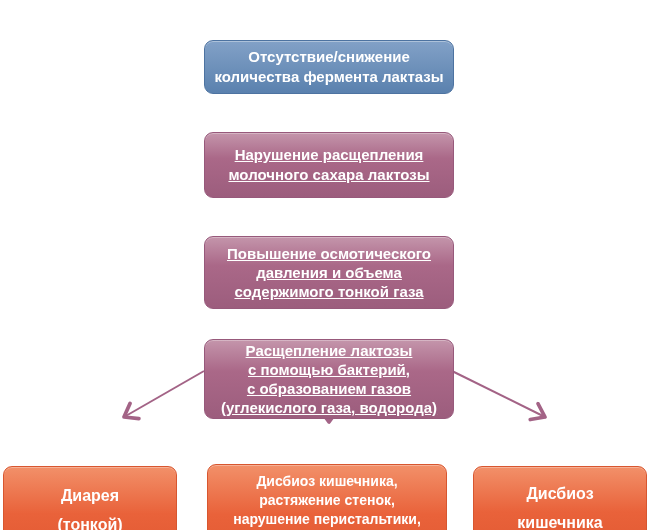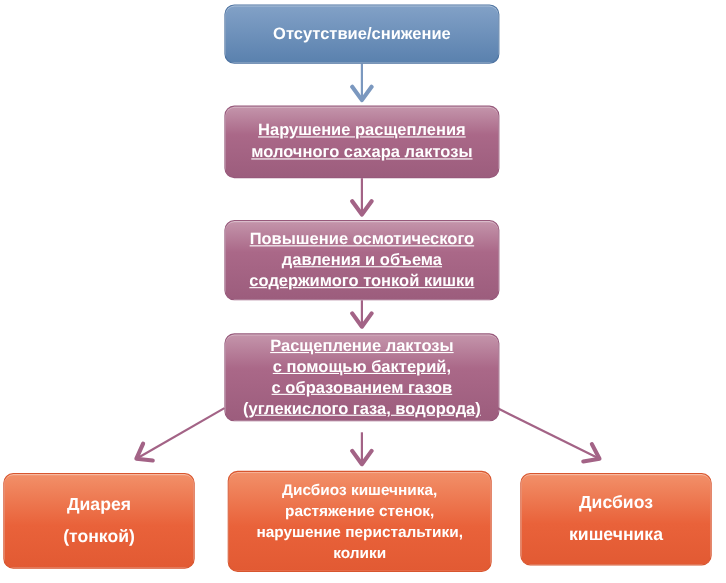--- a/index.html
+++ b/index.html
@@ -21,20 +21,21 @@
   .node {
     position: absolute;
     display: flex;
     flex-direction: column;
     justify-content: center;
     align-items: center;
     text-align: center;
     color: var(--text, #ffffff);
     font-weight: bold;
     border-radius: 9px;
+    margin-top: 36px;
   }
   .node .ln { display: block; }
   .blue {
     background: linear-gradient(to bottom,
       var(--blue-top, #82a1c7) 0%,
       var(--blue-bottom, #5a81ae) 100%);
     border: 1px solid var(--blue-border, #4d73a1);
     box-shadow: inset 0 1px 0 rgba(255,255,255,0.35);
   }
   .mauve {
@@ -79,31 +80,32 @@
     <line x1="329" y1="58" x2="329" y2="91" stroke="var(--arrow-blue, #7b98bf)" stroke-width="2" marker-end="url(#headBlue)"></line>
     <line x1="329" y1="162" x2="329" y2="195" stroke="var(--arrow-mauve, #a36386)" stroke-width="2" marker-end="url(#headMauve)"></line>
     <line x1="329" y1="273" x2="329" y2="297" stroke="var(--arrow-mauve, #a36386)" stroke-width="2" marker-end="url(#headMauve)"></line>
     <line x1="204" y1="371" x2="124" y2="417" stroke="var(--arrow-mauve, #a36386)" stroke-width="2" marker-end="url(#headMauve)"></line>
     <line x1="329" y1="393" x2="329" y2="422" stroke="var(--arrow-mauve, #a36386)" stroke-width="2" marker-end="url(#headMauve)"></line>
     <line x1="452" y1="371" x2="545" y2="417" stroke="var(--arrow-mauve, #a36386)" stroke-width="2" marker-end="url(#headMauve)"></line>
   </svg>
 
   <div id="n1" class="node blue">
     <span class="ln">Отсутствие/снижение</span>
+    <span class="ln">количества фермента лактазы</span>
   </div>
 
   <div id="n2" class="node mauve">
     <span class="ln">Нарушение расщепления</span>
     <span class="ln">молочного сахара лактозы</span>
   </div>
 
   <div id="n3" class="node mauve">
     <span class="ln">Повышение осмотического</span>
     <span class="ln">давления и объема</span>
-    <span class="ln">содержимого тонкой кишки</span>
+    <span class="ln">содержимого тонкой газа</span>
   </div>
 
   <div id="n4" class="node mauve">
     <span class="ln">Расщепление лактозы</span>
     <span class="ln">с помощью бактерий,</span>
     <span class="ln">с образованием газов</span>
     <span class="ln">(углекислого газа, водорода)</span>
   </div>
 
   <div id="n5" class="node orange">

